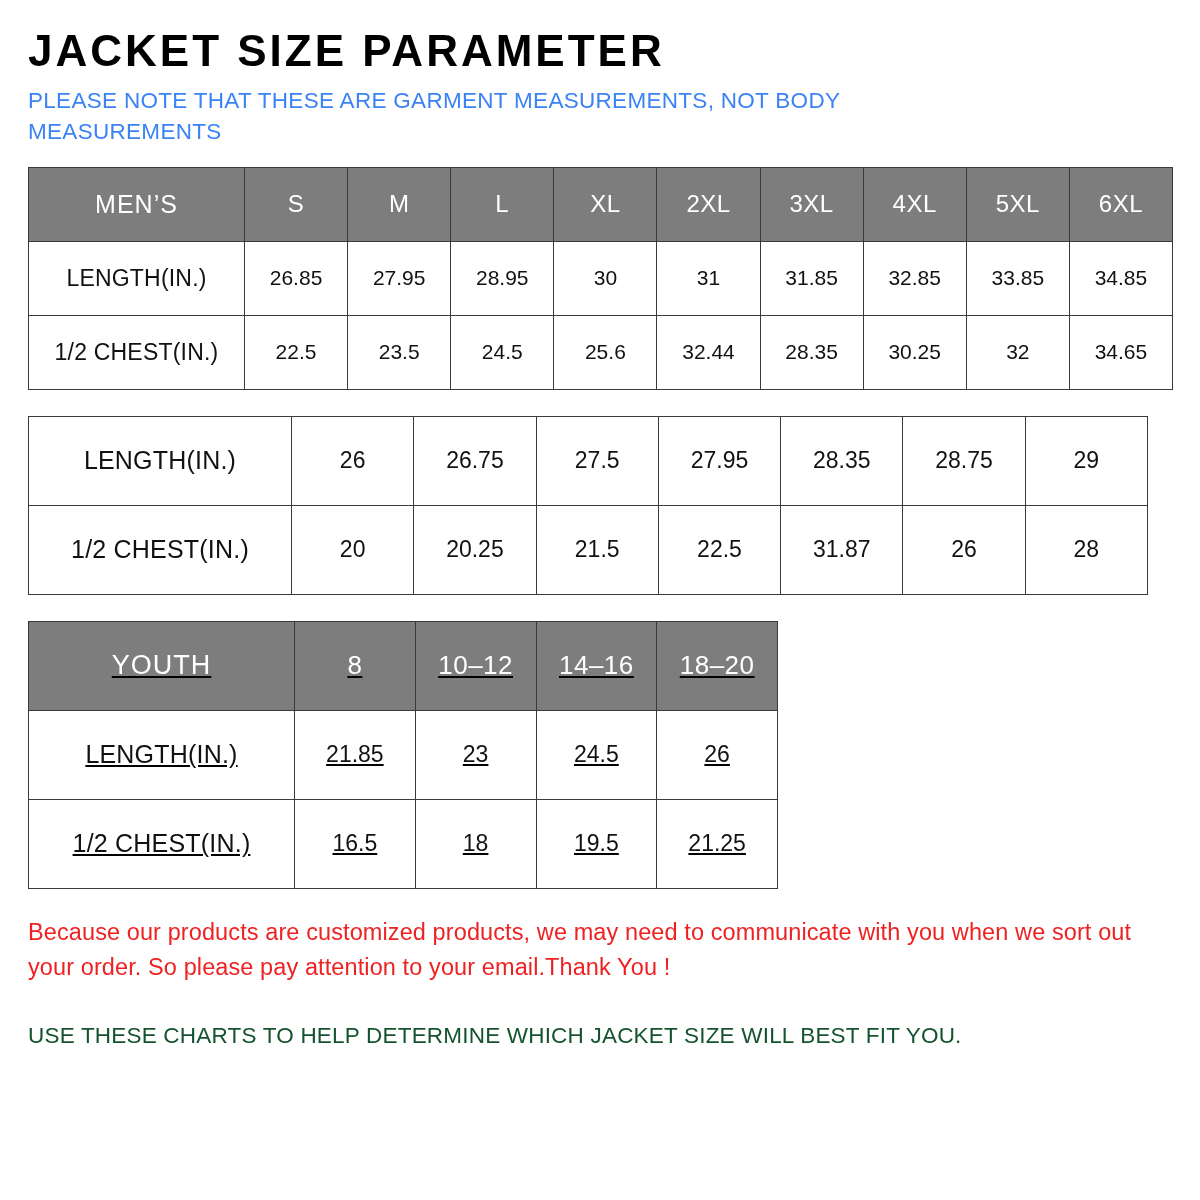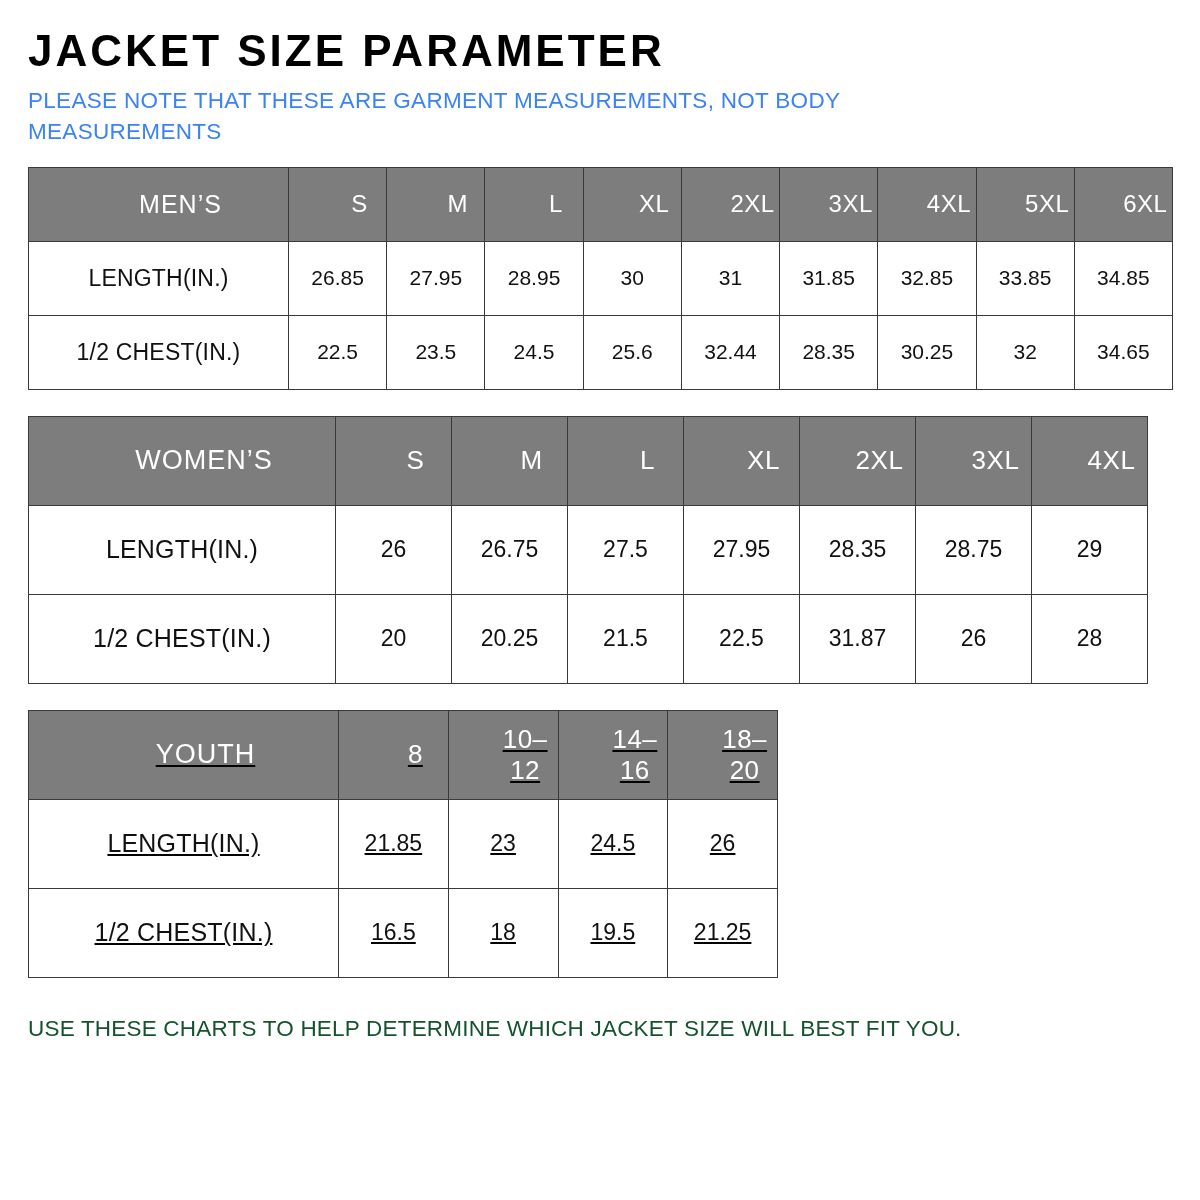--- a/index.html
+++ b/index.html
@@ -49,21 +49,20 @@
     font-size: 21px;
     color: #111;
     padding: 0;
     height: 73px;
   }
   table.sizechart tr.header td {
     background: #7d7d7d;
     color: #ffffff;
     font-size: 24px;
     letter-spacing: 0.5px;
-    padding-left: 44px;
   }
   table.sizechart tr.header td.rowlabel {
     font-size: 25px;
     letter-spacing: 1px;
   }
   table.sizechart td.rowlabel {
     font-size: 23px;
     letter-spacing: 0.2px;
   }
 
@@ -148,30 +147,20 @@
           <td>28.35</td>
           <td>30.25</td>
           <td>32</td>
           <td>34.65</td>
         </tr>
       </tbody>
   </table>
 
   <table class="sizechart" id="table-womens">
     <tbody>
-        <tr class="header">
-          <td class="rowlabel">WOMEN’S</td>
-          <td>S</td>
-          <td>M</td>
-          <td>L</td>
-          <td>XL</td>
-          <td>2XL</td>
-          <td>3XL</td>
-          <td>4XL</td>
-        </tr>
         <tr>
           <td class="rowlabel">LENGTH(IN.)</td>
           <td>26</td>
           <td>26.75</td>
           <td>27.5</td>
           <td>27.95</td>
           <td>28.35</td>
           <td>28.75</td>
           <td>29</td>
         </tr>
@@ -207,15 +196,16 @@
         <tr>
           <td class="rowlabel">1/2 CHEST(IN.)</td>
           <td>16.5</td>
           <td>18</td>
           <td>19.5</td>
           <td>21.25</td>
         </tr>
       </tbody>
   </table>
 
+  <div class="note-bottom">Because our products are customized products, we may need to communicate with you when we sort out your order. So please pay attention to your email.Thank You !</div>
   <div class="note-bottom2">USE THESE CHARTS TO HELP DETERMINE WHICH JACKET SIZE WILL BEST FIT YOU.</div>
 
 </div>
 
 </body></html>

